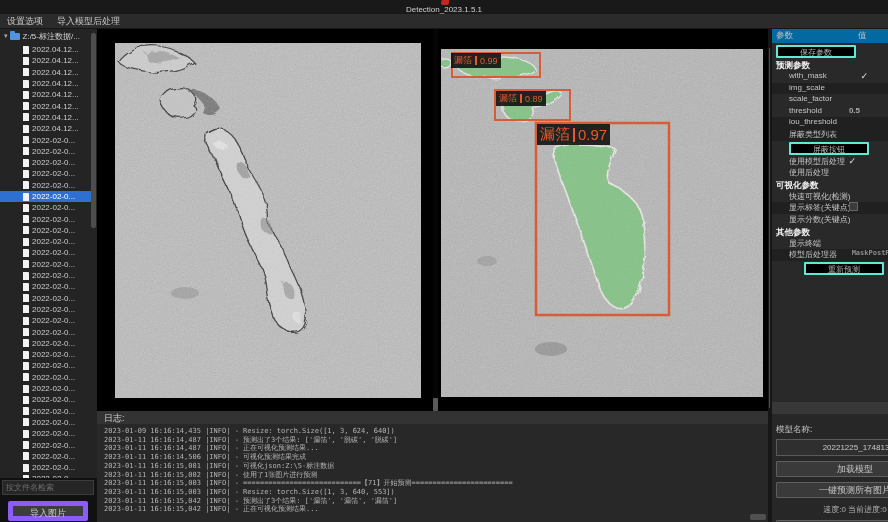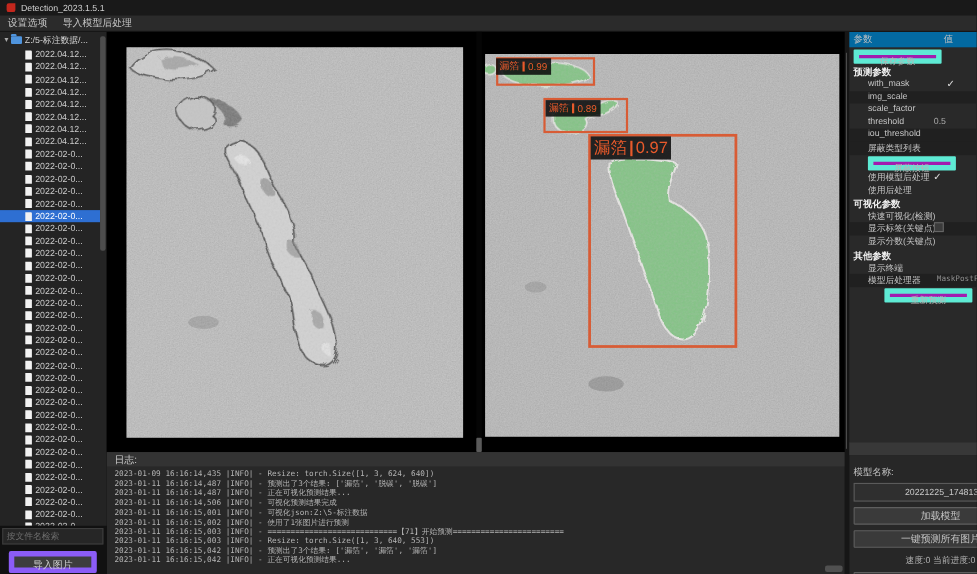--- a/index.html
+++ b/index.html
@@ -1,20 +1,20 @@
 <!DOCTYPE html>
 <html><head>
 <meta charset="utf-8">
 <style>
   html,body{margin:0;padding:0;background:#111;}
   body{width:888px;height:522px;position:relative;overflow:hidden;
        font-family:"Liberation Sans","DejaVu Sans",sans-serif;color:#c9c9c9;}
   .abs{position:absolute;}
   
-  #titlebar{left:0;top:0;width:888px;height:14px;background:#191919;display:flex;align-items:center;}
+  #titlebar{left:0;top:0;width:888px;height:14px;background:#191919;display:flex;align-items:center;flex-direction:column;}
   #logo{width:8px;height:8px;margin:0 5px 0 6px;background:#c3271d;border-radius:2px 0 2px 2px;}
   #window-title{font-size:8px;color:#cfcfcf;}
   #menubar{left:0;top:14px;width:888px;height:15px;background:#2b2b2b;display:flex;align-items:center;gap:14px;padding-left:7px;box-sizing:border-box;border-bottom:1px solid #161616;}
   .menu-item{font-size:9px;color:#c6c6c6;}
   
   #tree-panel{left:0;top:29px;width:97px;height:449px;background:#242424;overflow:hidden;}
   #tree-root{display:flex;align-items:center;height:14px;padding-left:4px;}
   .caret{font-size:7px;color:#aaa;margin-right:2px;}
   .folder{width:10px;height:7px;background:#4f94dd;border-radius:1px;position:relative;margin-right:3px;flex:none;}
   .folder:before{content:"";position:absolute;left:0;top:-2px;width:5px;height:2px;background:#4f94dd;border-radius:1px 1px 0 0;}
@@ -48,28 +48,28 @@
   #log-hscroll{left:750px;top:514px;width:16px;height:6px;background:#505050;border-radius:2px;}
   
   #panel-divider{left:768px;top:29px;width:4px;height:493px;background:#161616;}
   #panel-divider-line{left:769px;top:48px;width:1px;height:360px;background:#4b4b4b;}
   #params-panel{left:772px;top:29px;width:116px;height:373px;background:#292929;overflow:hidden;}
   #params-header{height:14px;background:#0369a1;display:flex;font-size:8.5px;color:#c0c0c0;align-items:center;}
   #params-header .c1{padding-left:4px;width:82px;} 
   .prow{display:flex;align-items:flex-start;height:11.6px;padding:0 4px 0 17px;font-size:8px;color:#c4c4c4;}
   .prow.alt{background:#202020;}
   .plabel{flex:1;white-space:nowrap;overflow:hidden;}
-  .pval{color:#a9a9a9;margin-right:24px;font-size:8px;}
+  .pval{color:#a9a9a9;margin-right:24px;font-size:8px;font-weight:bold;}
   .pval.mono{font-family:"DejaVu Sans Mono","Liberation Mono",monospace;font-size:7px;margin-right:-14px;color:#8f8f8f;}
   .pcheck{color:#e0e0e0;font-size:9px;margin-right:16px;}
   .pcheck.inner{margin-right:28px;}
   .pbox{width:7px;height:7px;background:#3b3b3b;border:1px solid #666;margin-right:26px;}
   .psection{height:12px;line-height:12px;padding-left:4px;font-size:8.5px;font-weight:bold;color:#f0f0f0;}
   .pbtnrow{height:15px;display:flex;align-items:center;}
-  .pbtn{background:#a21caf;border:5px solid #5eead4;color:#b5b5b5;font-size:8px;height:13px;border-radius:1px;font-family:inherit;padding:0 6px;}
+  .pbtn{background:#000000;border:2px solid #5eead4;color:#b5b5b5;font-size:8px;height:13px;border-radius:1px;font-family:inherit;padding:0 6px;}
   #save-row{height:16px;display:flex;align-items:center;padding-left:4px;}
   #save-btn{width:80px;}
   #mask-btn{margin-left:17px;width:80px;}
   #repredict-btn{margin-left:32px;width:80px;}
   
   #model-splitter{left:772px;top:402px;width:116px;height:12px;background:#383838;}
   #model-panel{left:772px;top:414px;width:170px;height:108px;background:#272727;overflow:hidden;padding:4px 0 0 4px;box-sizing:border-box;}
   #model-name-label{font-size:8.5px;color:#c6c6c6;margin:6px 0 3px 0;}
   #model-name-field{width:158px;height:15px;border:1px solid #5a5a5a;background:#2f2f2f;color:#c8c8c8;font-size:8px;display:flex;align-items:center;justify-content:center;}
   .model-btn{display:block;width:158px;height:16px;margin-top:5px;background:#3a3a3a;border:1px solid #5f5f5f;color:#c4c4c4;font-size:9px;font-family:inherit;border-radius:1px;white-space:nowrap;overflow:hidden;}

